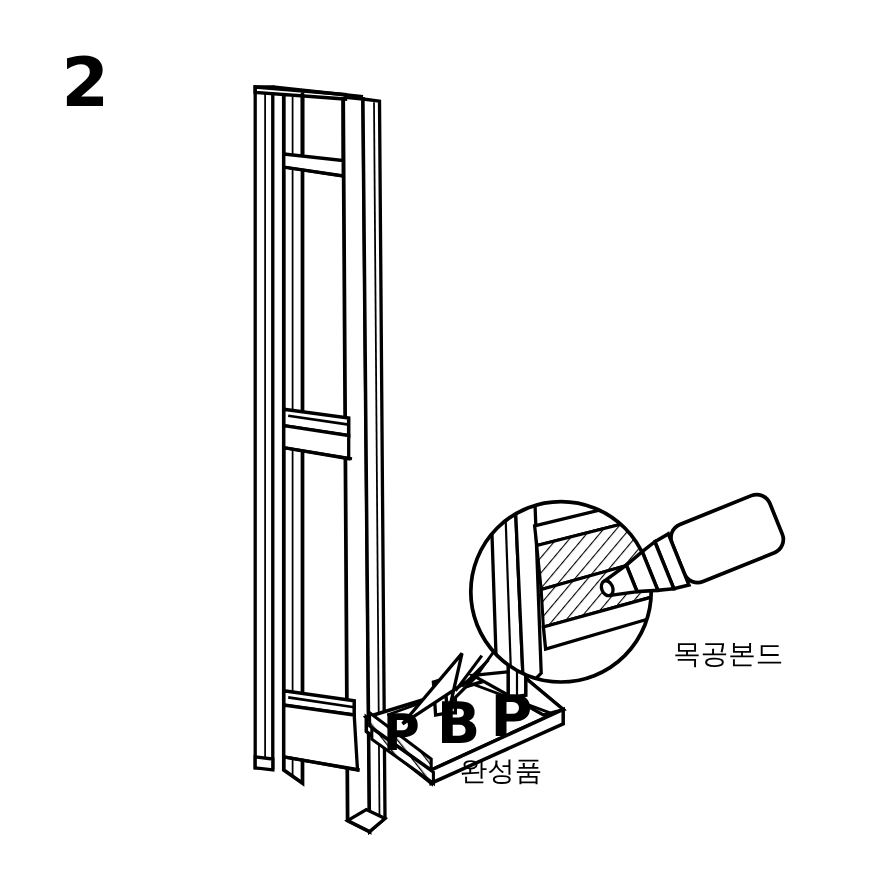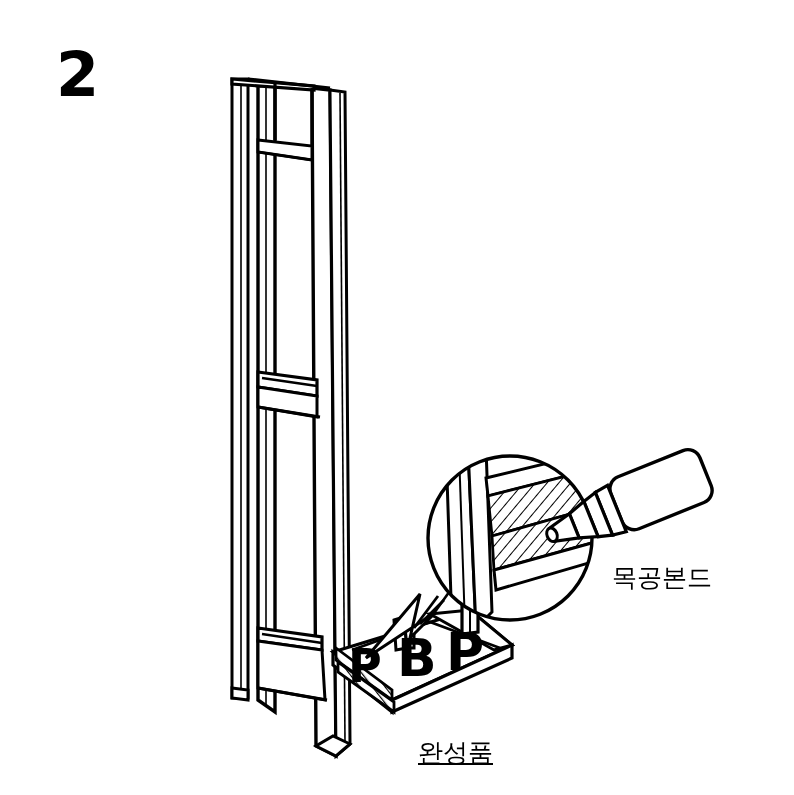--- a/index.html
+++ b/index.html
@@ -221,17 +221,17 @@
   </svg>
 
   <div class="step-number" style="left:56px; top:44px;">2</div>
 
   <div class="part-letter" style="left:348px; top:643px; font-size:46px;">P</div>
 
   <div class="part-letter" style="left:397px; top:632px; font-size:52px;">B</div>
 
   <div class="part-letter" style="left:446px; top:626px; font-size:52px;">P</div>
 
-  <div class="kr-label" style="left:612px; top:565px;">목공본드</div>
-
-  <div class="kr-label" style="left:418px; top:740px;text-decoration:underline;">완성품</div>
+  <div class="kr-label" style="left:612px; top:582px;">목공본드</div>
+
+  <div class="kr-label" style="left:418px; top:688px;">완성품</div>
 
 </div>
 
 </body></html>

